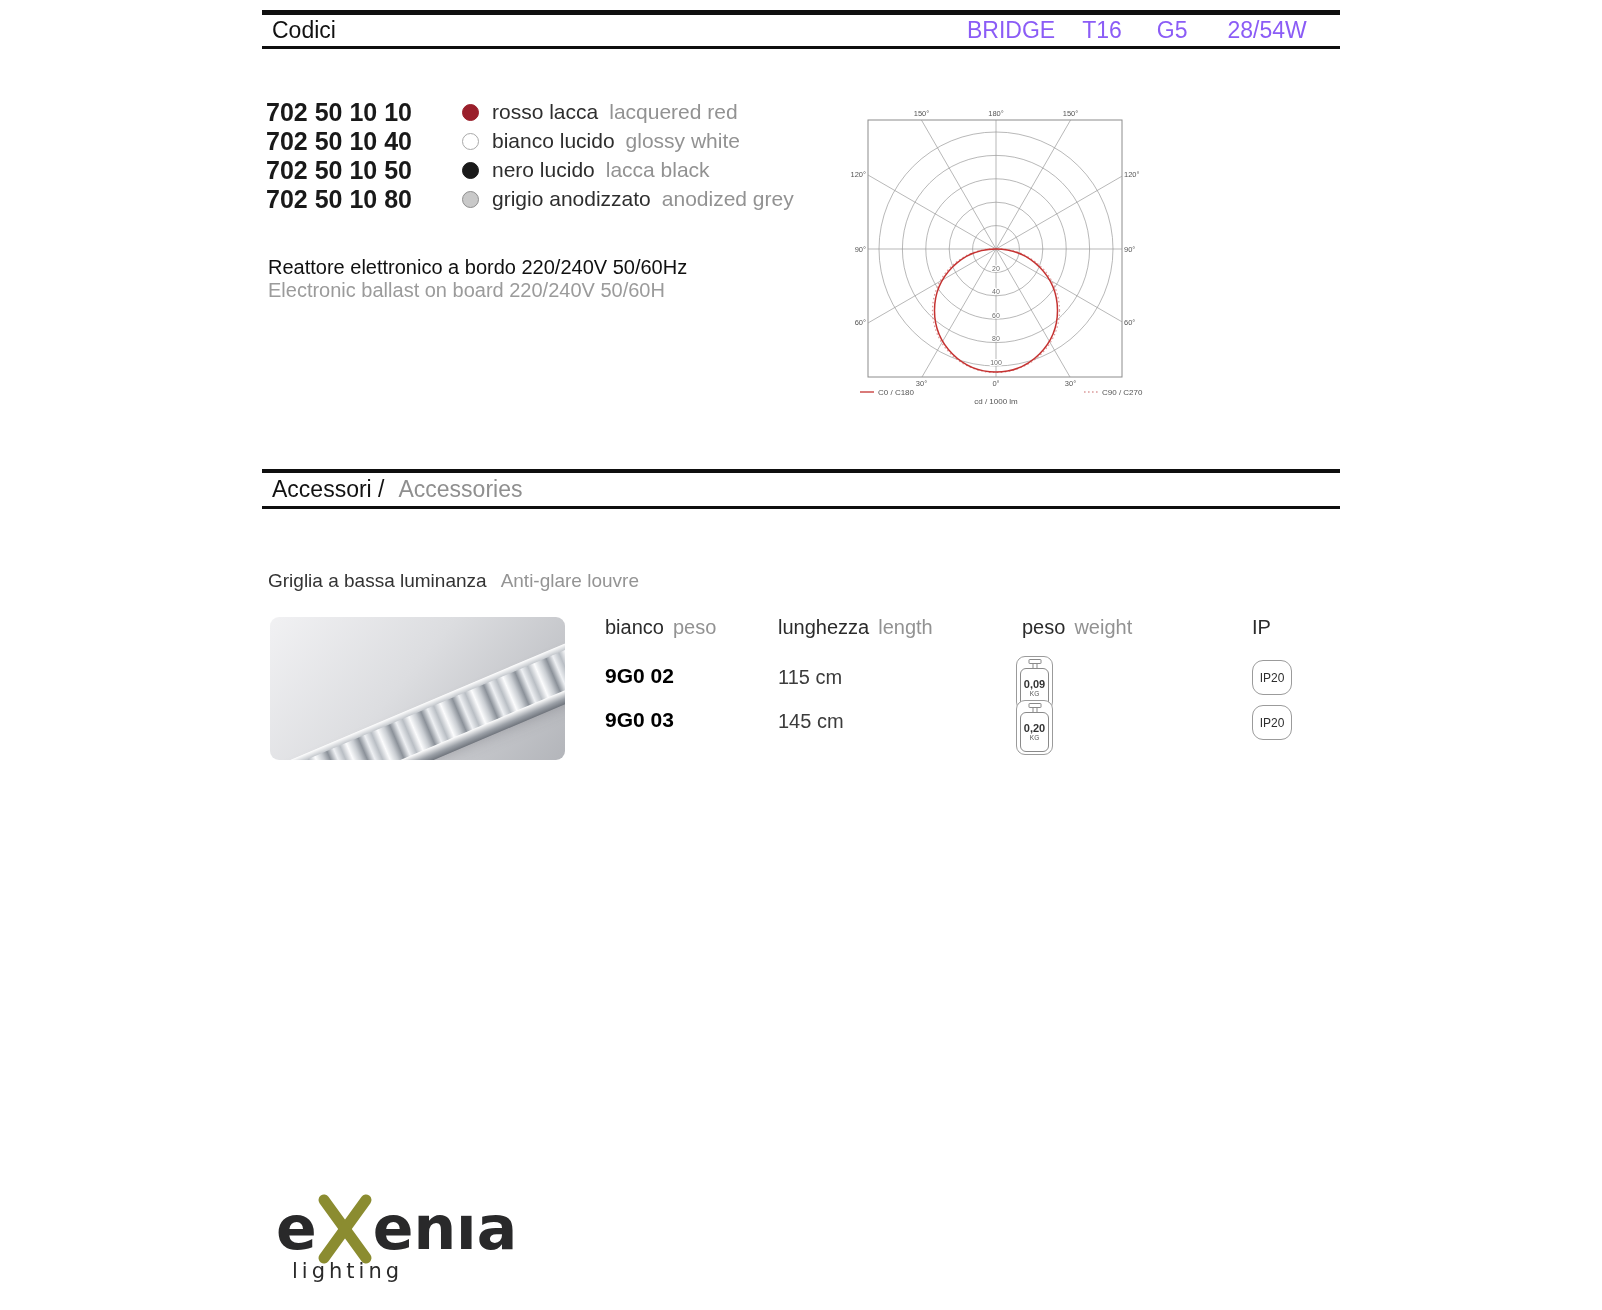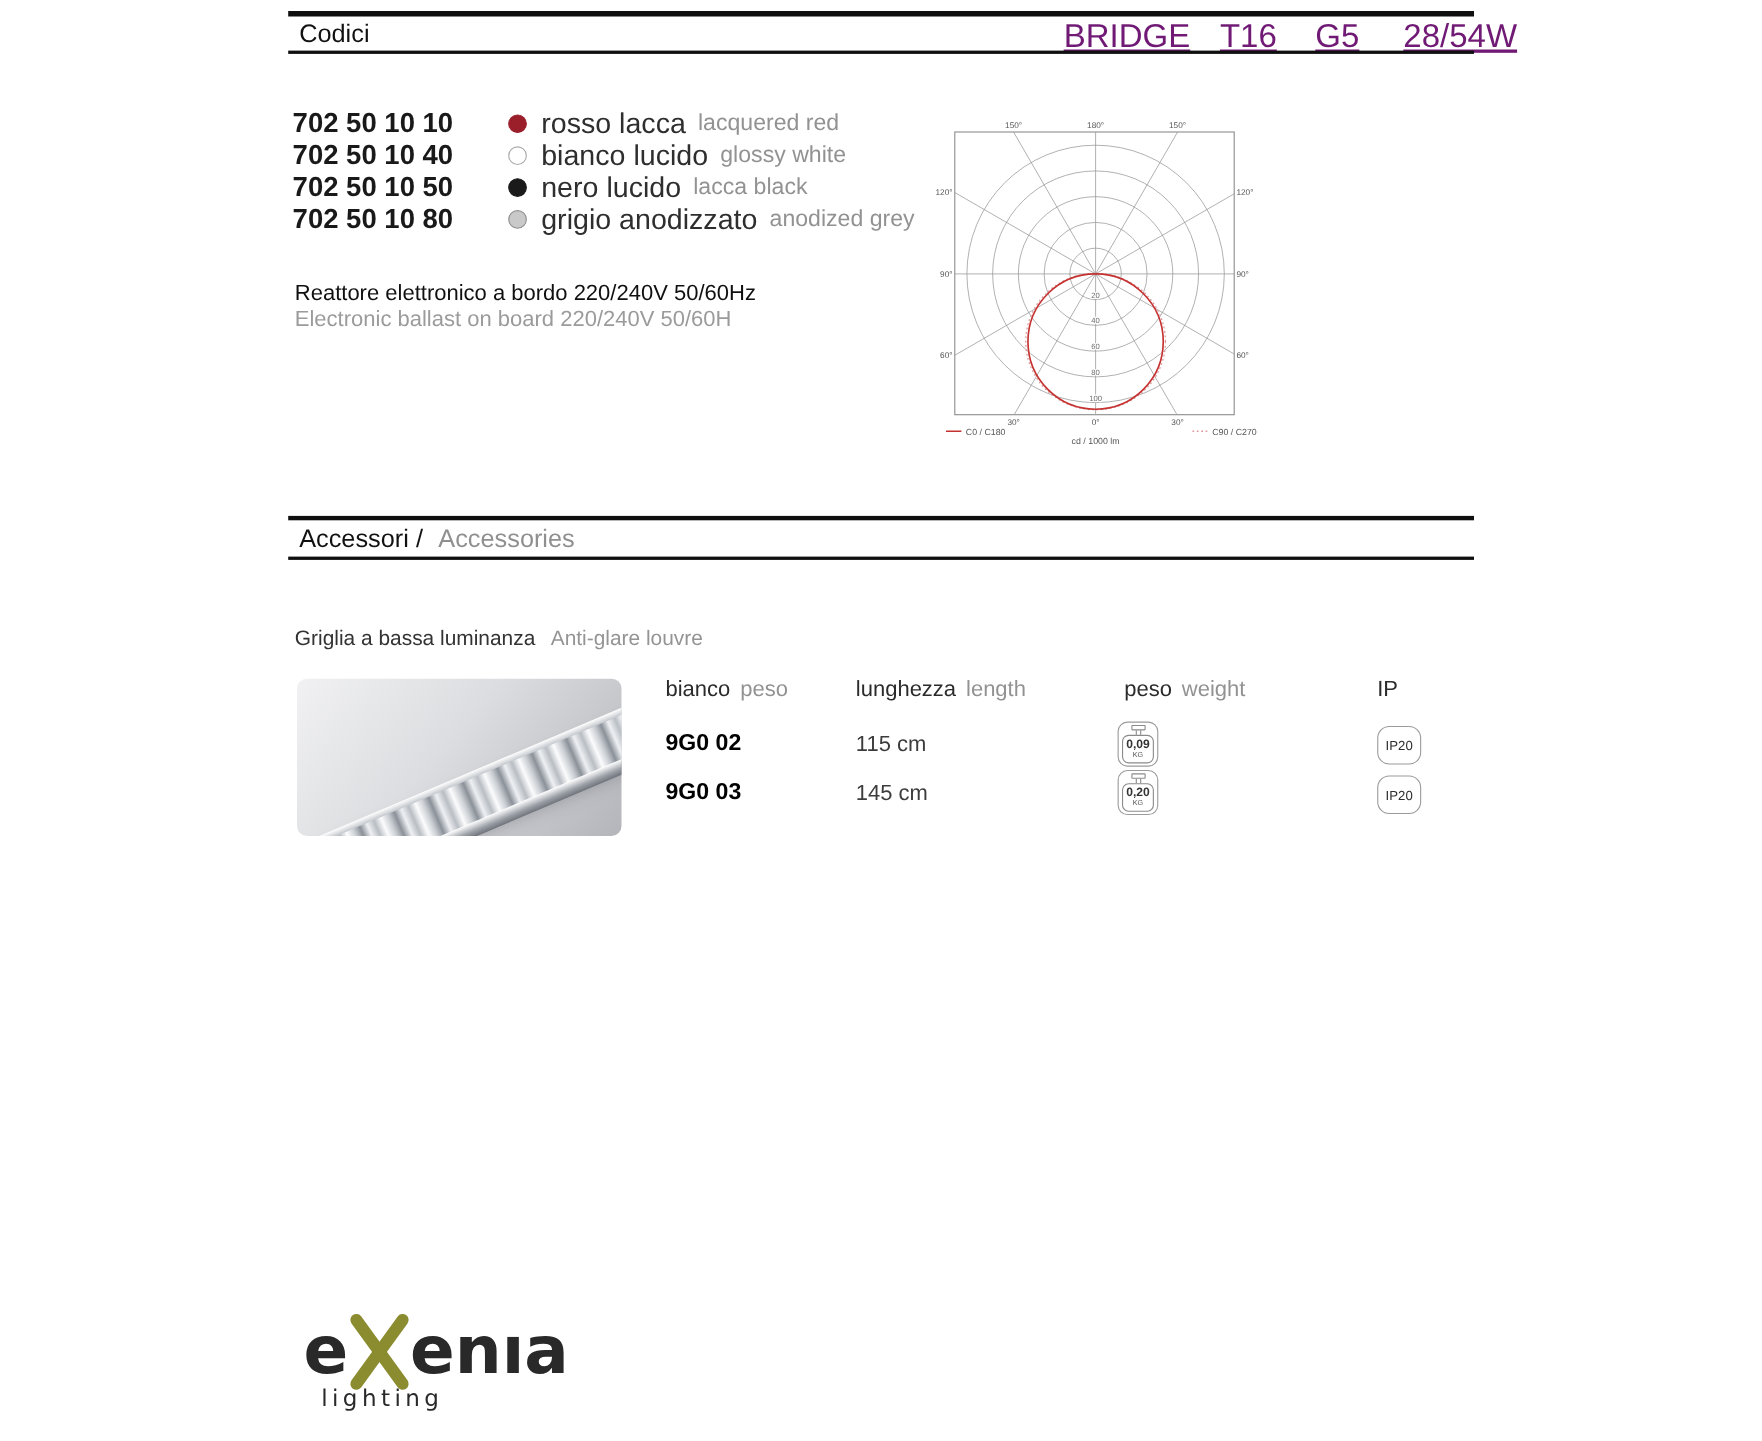--- a/index.html
+++ b/index.html
@@ -1,28 +1,28 @@
 <!DOCTYPE html>
 <html><head>
 <meta charset="utf-8">
 <style>
   html,body{margin:0;padding:0;background:#ffffff;}
   .page{position:relative;width:1602px;height:1310px;background:#fff;
         font-family:"Liberation Sans",sans-serif;color:#1a1a1a;overflow:hidden;}
   .rule{position:absolute;background:#0f0f0f;}
   
   .hdr-title{position:absolute;left:272px;top:17px;font-size:23px;color:#111;}
-  .hdr-specs{position:absolute;left:967px;top:17px;display:flex;font-size:30px;color:#701a75;white-space:nowrap;text-decoration:underline;}
+  .hdr-specs{position:absolute;left:967px;top:17px;display:flex;font-size:23px;color:#8b5cf6;white-space:nowrap;}
   .hdr-specs span{display:inline-block;}
   .gap27{margin-left:27px;} .gap35{margin-left:35px;} .gap40{margin-left:40px;}
   
   .code-row{position:absolute;left:266px;height:24px;display:flex;align-items:center;}
   .code-num{width:196px;font-weight:bold;font-size:25px;color:#191919;}
   .dot{width:17px;height:17px;border-radius:50%;border:1px solid #999;box-sizing:border-box;flex:0 0 auto;}
-  .lab-it{font-size:26px;color:#2e2e2e;margin-left:13px;white-space:nowrap;}
+  .lab-it{font-size:21px;color:#2e2e2e;margin-left:13px;white-space:nowrap;}
   .lab-en{font-size:21px;color:#929292;margin-left:11px;white-space:nowrap;}
   .ballast-it{position:absolute;left:268px;top:256px;font-size:20px;color:#101010;}
   .ballast-en{position:absolute;left:268px;top:279px;font-size:20px;color:#9b9b9b;}
   
   .chart{position:absolute;left:840px;top:103px;}
   .chart text{font-family:"Liberation Sans",sans-serif;}
   
   .acc-title{position:absolute;left:272px;top:476px;font-size:23px;color:#111;}
   .acc-title .en{color:#8f8f8f;margin-left:14px;}
   .sub-title{position:absolute;left:268px;top:570px;font-size:19px;color:#333;}
@@ -35,21 +35,21 @@
           border-radius:3px;box-shadow:0 10px 16px rgba(60,60,70,0.35);}
   .louvre:before{content:"";position:absolute;left:0;right:0;top:-5px;height:6px;border-radius:2px;
           background:linear-gradient(#ffffff,#c4c8cd);}
   .louvre:after{content:"";position:absolute;left:0;right:0;bottom:-11px;height:13px;border-radius:2px;
           background:linear-gradient(180deg,#ffffff,#9ba0a7 60%,#6f747c);}
   
   .th{position:absolute;font-size:20px;color:#2b2b2b;white-space:nowrap;}
   .th .en{color:#929292;margin-left:9px;}
   .td-code{position:absolute;font-size:21px;font-weight:bold;color:#000000;white-space:nowrap;}
   .td-len{position:absolute;font-size:20px;color:#3c3c3c;white-space:nowrap;}
-  .wicon{position:absolute;width:37px;height:41px;border:1.6px solid #9b9b9b;border-radius:9px;background:#fff;box-sizing:border-box;}
+  .wicon{position:absolute;width:37px;height:55px;border:1.6px solid #9b9b9b;border-radius:9px;background:#fff;box-sizing:border-box;}
   .knob-cap{position:absolute;top:2px;left:50%;transform:translateX(-50%);width:13px;height:5px;
             border:1.3px solid #8a8a8a;border-radius:1px;box-sizing:border-box;}
   .knob-stem{position:absolute;top:7px;left:50%;transform:translateX(-50%);width:5px;height:4px;
             border-left:1.3px solid #8a8a8a;border-right:1.3px solid #8a8a8a;box-sizing:border-box;}
   .wbox{position:absolute;left:3px;right:3px;top:11px;bottom:2px;border:1.3px solid #8a8a8a;border-radius:6px;
         display:flex;flex-direction:column;align-items:center;justify-content:center;line-height:1;}
   .wval{font-size:11px;color:#333;font-weight:bold;}
   .wunit{font-size:6.5px;color:#555;margin-top:1px;}
   .ipbadge{position:absolute;width:40px;height:35px;border:1.6px solid #9b9b9b;border-radius:11px;box-sizing:border-box;
         display:flex;align-items:center;justify-content:center;font-size:12px;color:#2e2e2e;background:#fff;}

